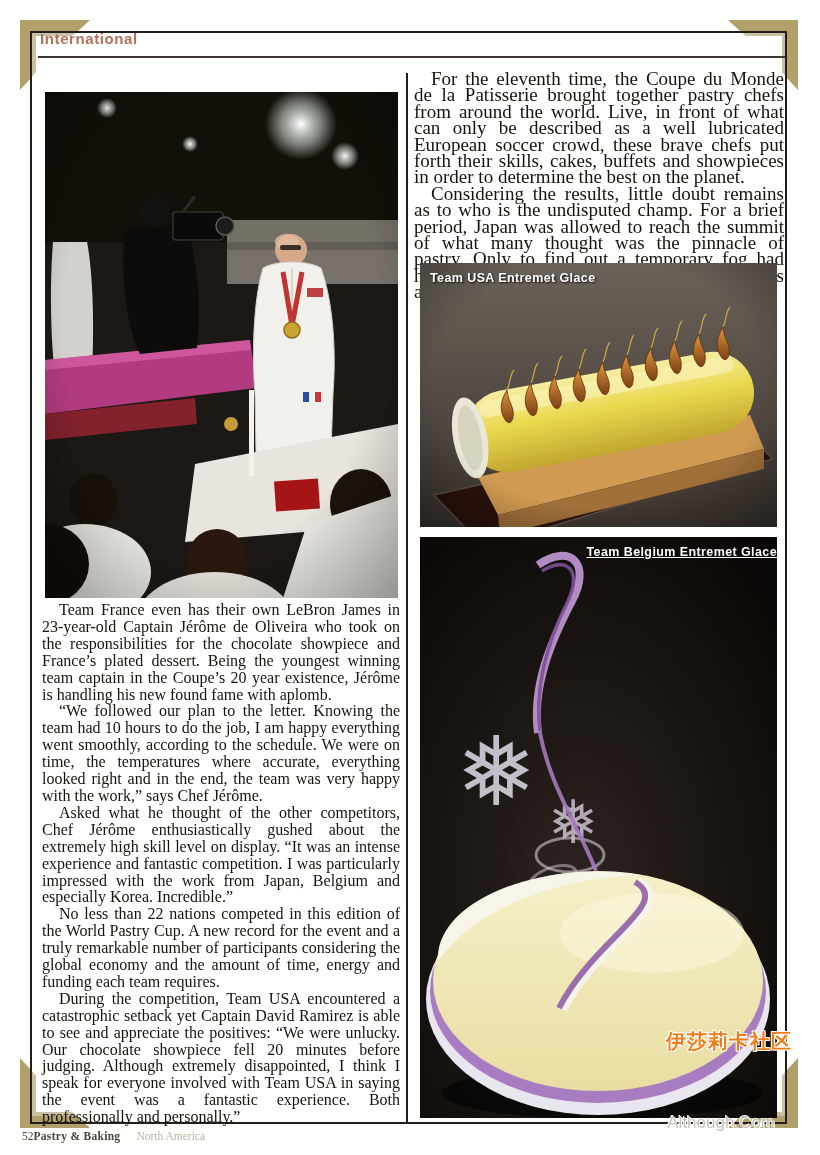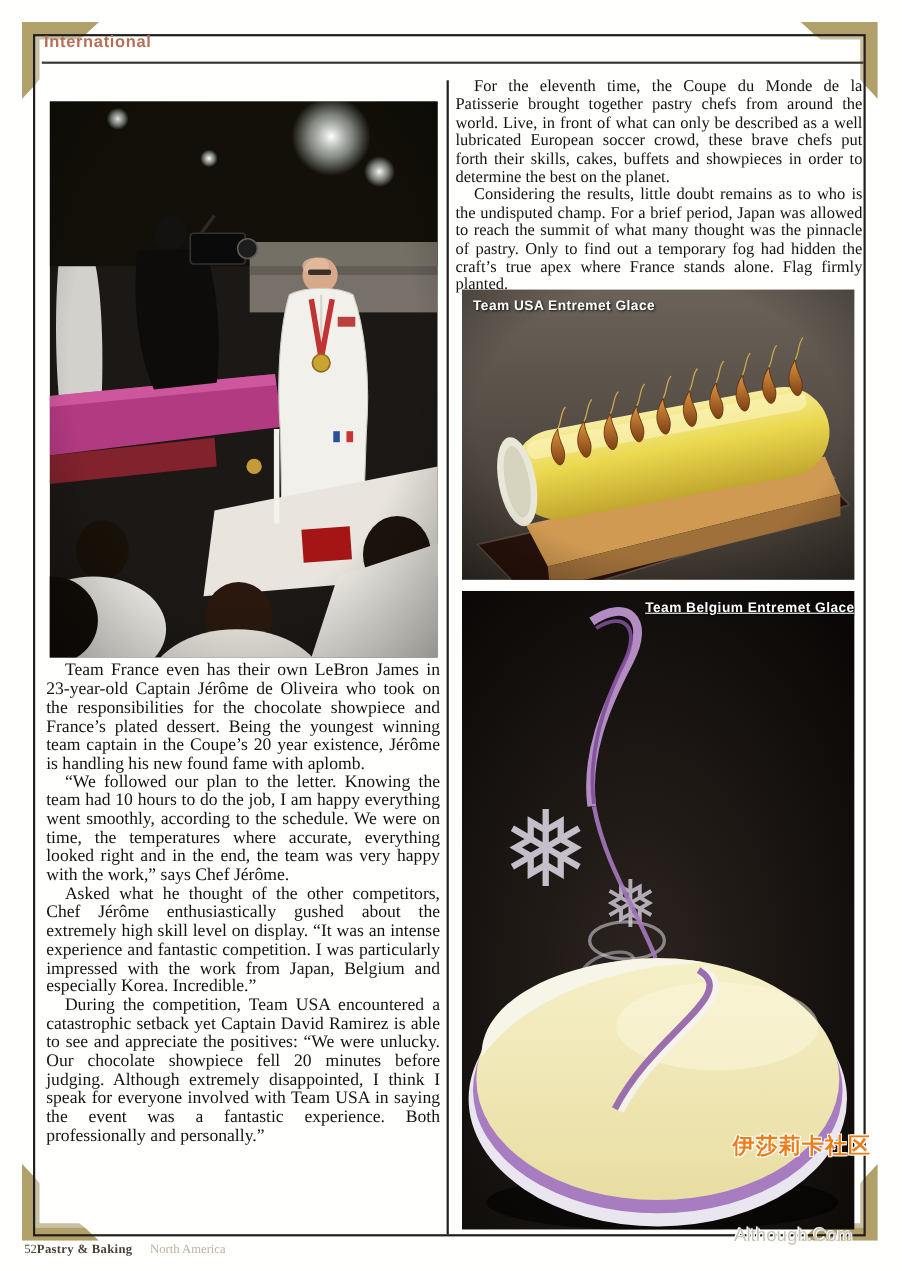--- a/index.html
+++ b/index.html
@@ -24,21 +24,21 @@
            font-size:15px; letter-spacing:0.6px; color:#b4705a; }
   .header-rule { position:absolute; left:38px; top:56px; width:747px; height:0;
            border-top:2px solid #3d3833; }
 
   .column-divider { position:absolute; left:406px; top:73px; width:2px;
            height:1049px; background:#211e1b; }
 
   .body-text { position:absolute; color:#16130f; text-align:justify; }
   .body-text p { margin:0; text-indent:17px; }
   .left-text  { left:42px;  top:602px; width:358px; font-size:16px; line-height:16.9px; }
-  .right-text { left:414px; top:71px;  width:370px; font-size:15px; line-height:16.4px; }
+  .right-text { left:414px; top:71px;  width:370px; font-size:19px; line-height:16.4px; }
 
   .photo { position:absolute; overflow:hidden; }
   .photo svg { display:block; }
   .photo-main    { left:45px;  top:92px;  width:353px; height:506px; }
   .photo-usa     { left:420px; top:263px; width:357px; height:264px; }
   .photo-belgium { left:420px; top:537px; width:357px; height:581px; }
 
   .photo-caption { position:absolute; top:8px; z-index:3;
            font-family:"Liberation Sans", sans-serif; font-weight:bold;
            font-size:12.5px; letter-spacing:0.4px; color:#ffffff;
@@ -164,20 +164,21 @@
         <ellipse cx="2" cy="472" rx="42" ry="40" fill="#120d08"></ellipse>
       </g>
       <rect x="0" y="0" width="353" height="506" fill="url(#vig1)"></rect>
     </svg>
   </div>
 
   <div class="body-text left-text">
     <p>Team France even has their own LeBron James in 23-year-old Captain Jérôme de Oliveira who took on the responsibilities for the chocolate showpiece and France’s plated dessert.  Being the youngest winning team captain in the Coupe’s 20 year existence, Jérôme is handling his new found fame with aplomb.</p>
     <p>“We followed our plan to the letter. Knowing the team had 10 hours to do the job, I am happy everything went smoothly, according to the schedule. We were on time, the temperatures where accurate, everything looked right and in the end, the team was very happy with the work,” says Chef Jérôme.</p>
     <p>Asked what he thought of the other competitors, Chef Jérôme enthusiastically gushed about the extremely high skill level on display. “It was an intense experience and fantastic competition. I was particularly impressed with the work from Japan, Belgium and especially Korea. Incredible.”</p>
+    <p>No less than 22 nations competed in this edition of the World Pastry Cup. A new record for the event and a truly remarkable number of participants considering the global economy and the amount of time, energy and funding each team requires.</p>
     <p>During the competition, Team USA encountered a catastrophic setback yet Captain David Ramirez is able to see and appreciate the positives: “We were unlucky. Our chocolate showpiece fell 20 minutes before judging. Although extremely disappointed, I think I speak for everyone involved with Team USA in saying the event was a fantastic experience. Both professionally and personally.”</p>
   </div>
 
   <div class="body-text right-text">
     <p>For the eleventh time, the Coupe du Monde de la Patisserie brought together pastry chefs from around the world. Live, in front of what can only be described as a well lubricated European soccer crowd, these brave chefs put forth their skills, cakes, buffets and showpieces in order to determine the best on the planet.</p>
     <p>Considering the results, little doubt remains as to who is the undisputed champ. For a brief period, Japan was allowed to reach the summit of what many thought was the pinnacle of pastry. Only to find out a temporary fog had hidden the craft’s true apex where France stands alone. Flag firmly planted.</p>
   </div>
 
   <div class="photo photo-usa">
     <svg width="357" height="267" viewBox="0 0 357 267" preserveAspectRatio="none">

